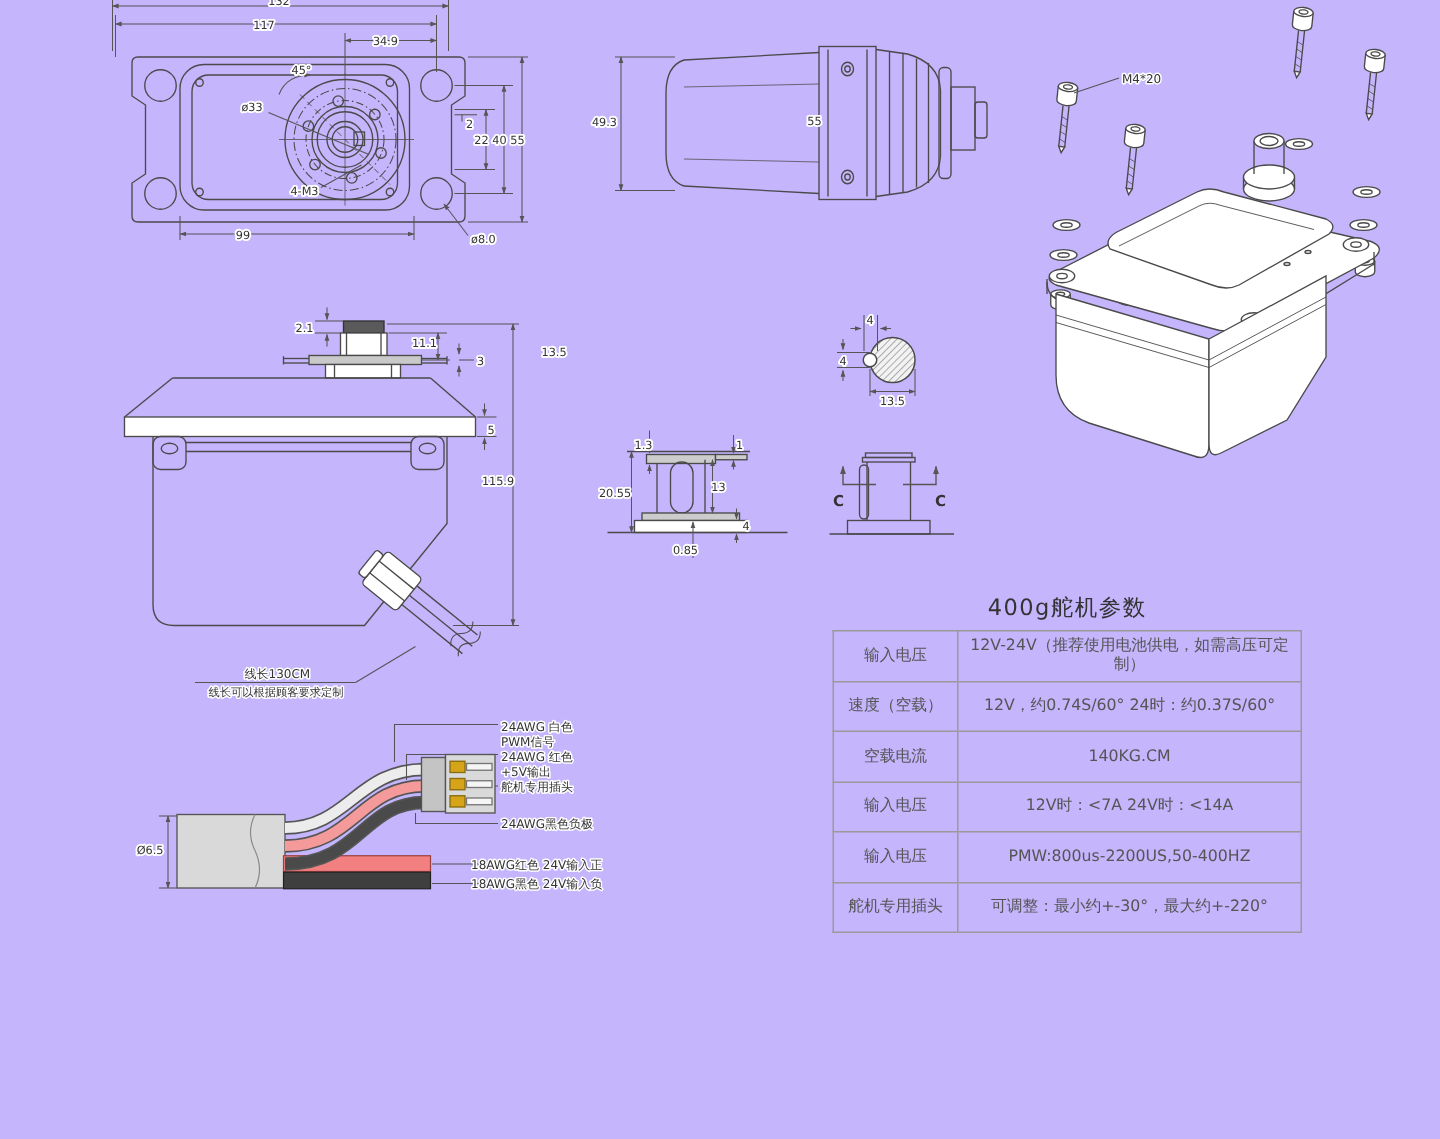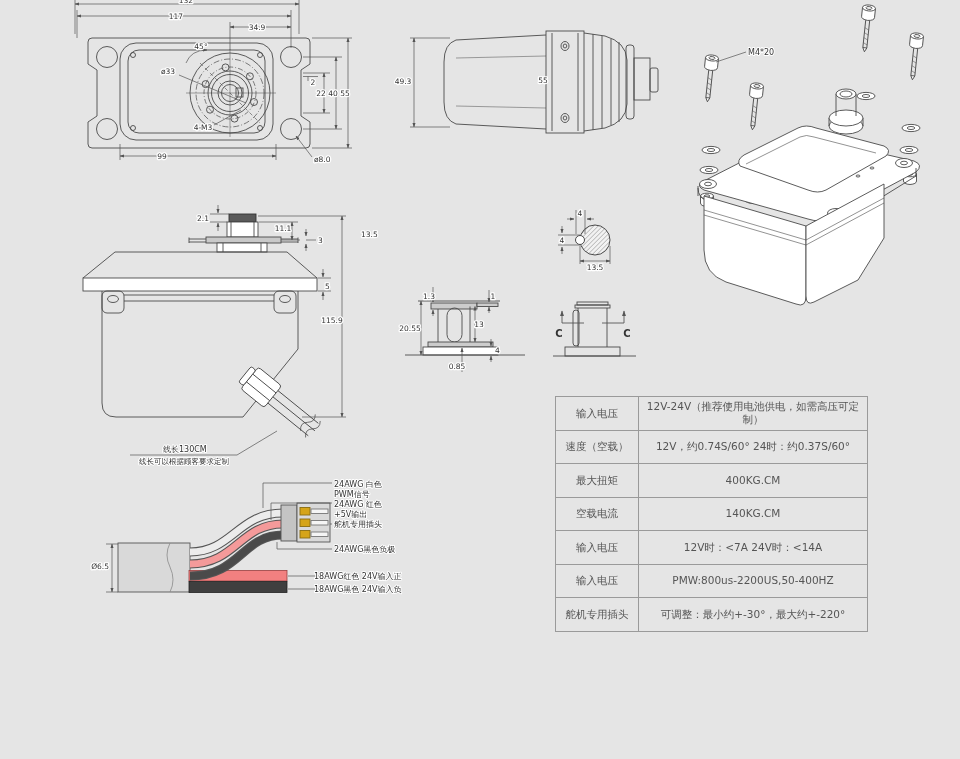--- a/index.html
+++ b/index.html
@@ -1,16 +1,16 @@
 <!DOCTYPE html>
 <html><head>
 <meta charset="utf-8">
 <style>
   html,body{margin:0;padding:0;background:#fff;}
-  #canvas{position:relative;width:960px;height:759px;background:#e5e5e5;overflow:hidden;
+  #canvas{position:relative;width:960px;height:759px;background:#c4b5fd;overflow:hidden;
           font-family:"DejaVu Sans",sans-serif;}
   svg text{font-family:"DejaVu Sans",sans-serif;}
   .dim{font-size:7.5px;fill:#333;paint-order:stroke;stroke:#fff;stroke-width:2.5px;stroke-linejoin:round;}
   .lbl{font-size:8px;fill:#333;paint-order:stroke;stroke:#fff;stroke-width:2px;stroke-linejoin:round;}
   .sec{font-size:10px;fill:#333;font-weight:bold;}
   .tbl-wrap{position:absolute;left:555px;top:396px;width:313px;}
   .tbl-title{text-align:center;font-size:15px;color:#333;margin:0 0 5px 0;letter-spacing:1px;}
   table.spec{width:100%;border-collapse:collapse;table-layout:fixed;}
   table.spec td{border:1px solid #9a9a9a;height:32.5px;text-align:center;vertical-align:middle;
                 color:#555;font-size:10.5px;padding:0 3px;line-height:1.25;}
@@ -404,33 +404,30 @@
       <text class="lbl" x="334" y="552">24AWG黑色负极</text>
       <text class="lbl" x="314" y="579">18AWG红色 24V输入正</text>
       <text class="lbl" x="314" y="592">18AWG黑色 24V输入负</text>
       <text class="dim" x="109" y="569" text-anchor="end">Ø6.5</text>
     </g>
   </g>
 </svg>
 
 
 <div class="tbl-wrap">
+  <div class="tbl-title">400g舵机参数</div>
   <table class="spec">
     <tbody>
       <tr>
         <td class="c1">输入电压</td>
         <td>12V-24V（推荐使用电池供电，如需高压可定制）</td>
       </tr>
       <tr>
         <td class="c1">速度（空载）</td>
         <td>12V，约0.74S/60° 24时：约0.37S/60°</td>
-      </tr>
-      <tr>
-        <td class="c1">最大扭矩</td>
-        <td>400KG.CM</td>
       </tr>
       <tr>
         <td class="c1">空载电流</td>
         <td>140KG.CM</td>
       </tr>
       <tr>
         <td class="c1">输入电压</td>
         <td>12V时：&lt;7A  24V时：&lt;14A</td>
       </tr>
       <tr>

